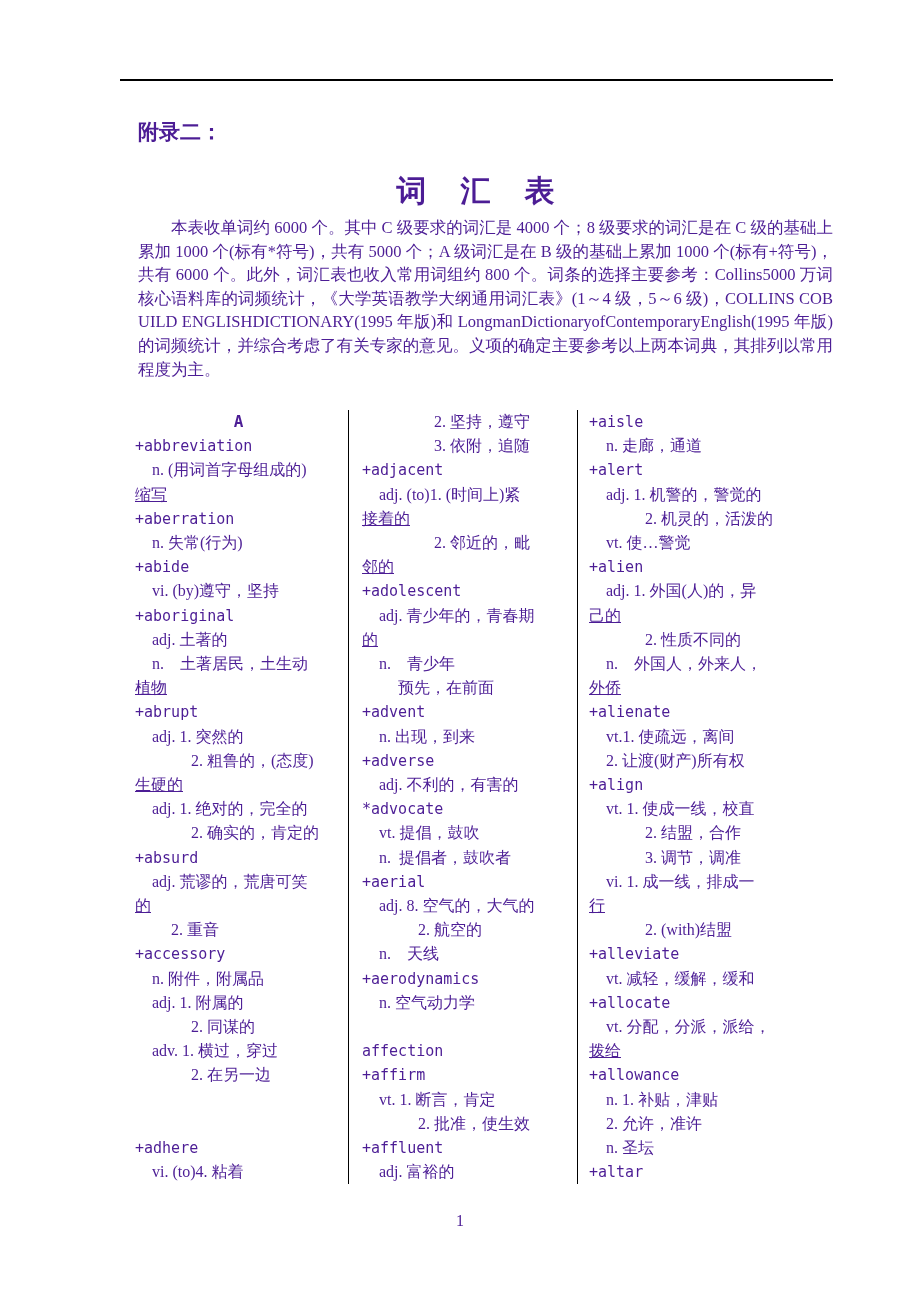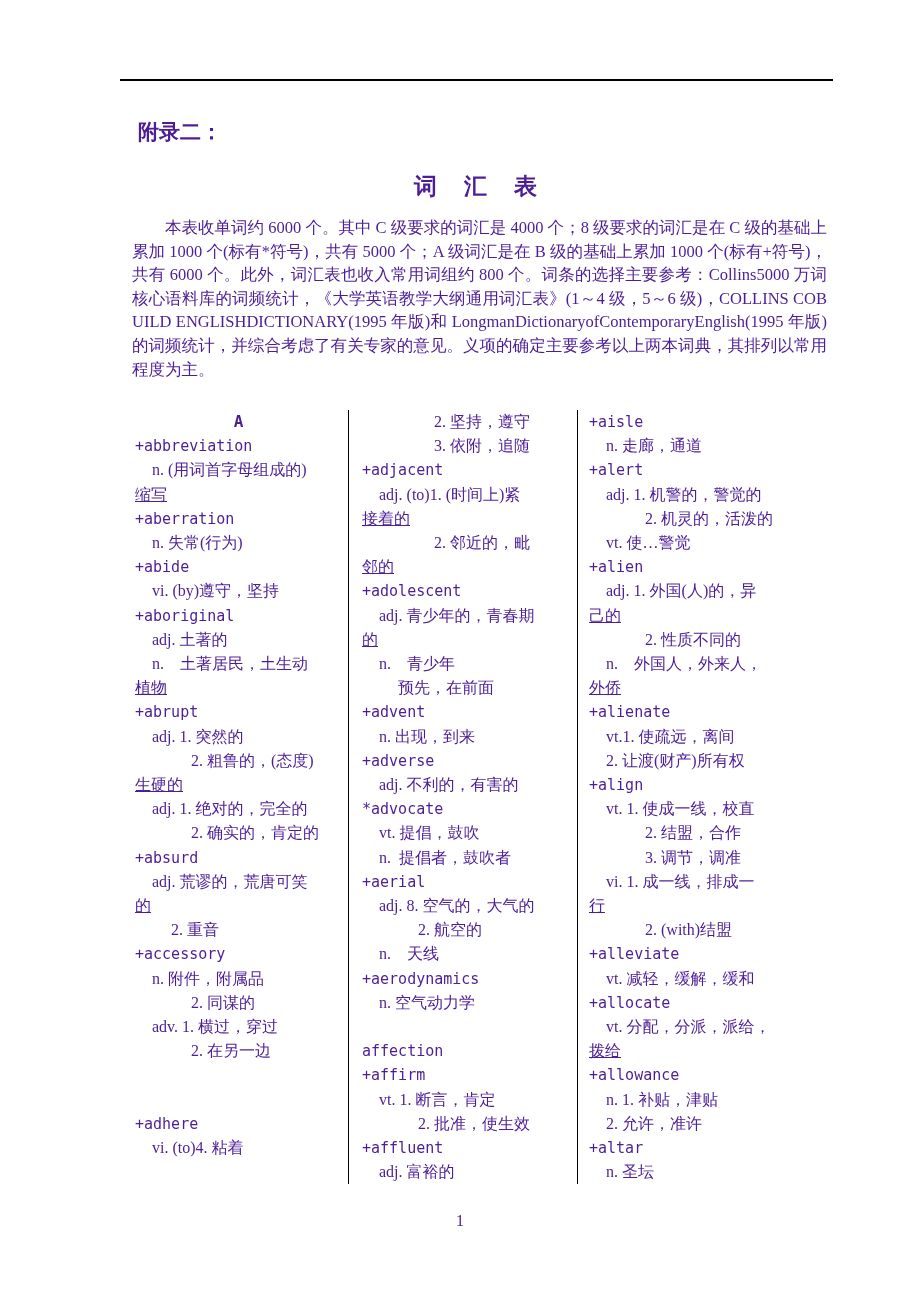--- a/index.html
+++ b/index.html
@@ -4,22 +4,22 @@
 <style>
   * { margin:0; padding:0; box-sizing:border-box; }
   html,body { background:#ffffff; }
   .page {
     position:relative; width:920px; height:1302px; background:#fff;
     font-family:"Liberation Serif","DejaVu Serif",serif; color:#4c1d95; overflow:hidden;
     margin:10px auto;
   }
   .top-rule { position:absolute; left:120px; top:69px; width:713px; border-top:2px solid #000; }
   .appendix { position:absolute; left:138px; top:108px; font-size:21px; font-weight:700; }
-  .doc-title { position:absolute; left:120px; top:161px; width:713px; text-align:center; font-size:23px; font-weight:700; letter-spacing:2px; }
-  .intro { position:absolute; left:132px; top:206px; width:695px; font-size:16.5px; line-height:23.6px; text-align:justify; text-indent:2em; word-break:break-all; }
+  .doc-title { position:absolute; left:120px; top:161px; width:713px; text-align:center; font-size:30px; font-weight:700; letter-spacing:2px; }
+  .intro { position:absolute; left:138px; top:206px; width:695px; font-size:16.5px; line-height:23.6px; text-align:justify; text-indent:2em; word-break:break-all; }
   .columns { position:absolute; left:135px; top:400px; width:698px; height:774px; display:flex; }
   .col { line-height:24.2px; font-size:16px; }
   .col-1 { width:213px; padding-right:6px; }
   .col-2 { width:230px; border-left:1px solid #000; border-right:1px solid #000; padding-left:13px; }
   .col-3 { flex:1; padding-left:11px; }
   .ln { min-height:24.2px; white-space:pre-wrap; }
   .ltr { text-align:center; font-weight:700; font-family:"DejaVu Sans Mono","Liberation Mono",monospace; font-size:16px; }
   .hw  { font-family:"DejaVu Sans Mono","Liberation Mono",monospace; font-weight:400; font-size:15px; }
   .d0 { padding-left:0;text-decoration:underline; }
   .d1 { padding-left:17px; }
@@ -57,20 +57,21 @@
         <div class="ln d3">2. 粗鲁的，(态度)</div>
         <div class="ln d0">生硬的</div>
         <div class="ln d1">adj. 1. 绝对的，完全的</div>
         <div class="ln d3">2. 确实的，肯定的</div>
         <div class="ln hw">+absurd</div>
         <div class="ln d1">adj. 荒谬的，荒唐可笑</div>
         <div class="ln d0">的</div>
         <div class="ln d2">2. 重音</div>
         <div class="ln hw">+accessory</div>
         <div class="ln d1">n. 附件，附属品</div>
+        <div class="ln d1">adj. 1. 附属的</div>
         <div class="ln d3">2. 同谋的</div>
         <div class="ln d1">adv. 1. 横过，穿过</div>
         <div class="ln d3">2. 在另一边</div>
         <div class="ln sp"></div>
         <div class="ln sp"></div>
         <div class="ln hw">+adhere</div>
         <div class="ln d1">vi. (to)4. 粘着</div>
       </div>
     <div class="col col-2">
         <div class="ln d4">2. 坚持，遵守</div>
@@ -130,19 +131,19 @@
         <div class="ln d0">行</div>
         <div class="ln d3">2. (with)结盟</div>
         <div class="ln hw">+alleviate</div>
         <div class="ln d1">vt. 减轻，缓解，缓和</div>
         <div class="ln hw">+allocate</div>
         <div class="ln d1">vt. 分配，分派，派给，</div>
         <div class="ln d0">拨给</div>
         <div class="ln hw">+allowance</div>
         <div class="ln d1">n. 1. 补贴，津贴</div>
         <div class="ln d1">2. 允许，准许</div>
+        <div class="ln d1">n. 圣坛</div>
         <div class="ln hw">+altar</div>
-        <div class="ln d1">n. 圣坛</div>
       </div>
   </div>
 
   <div class="page-number">1</div>
 </div>
 
 </body></html>

